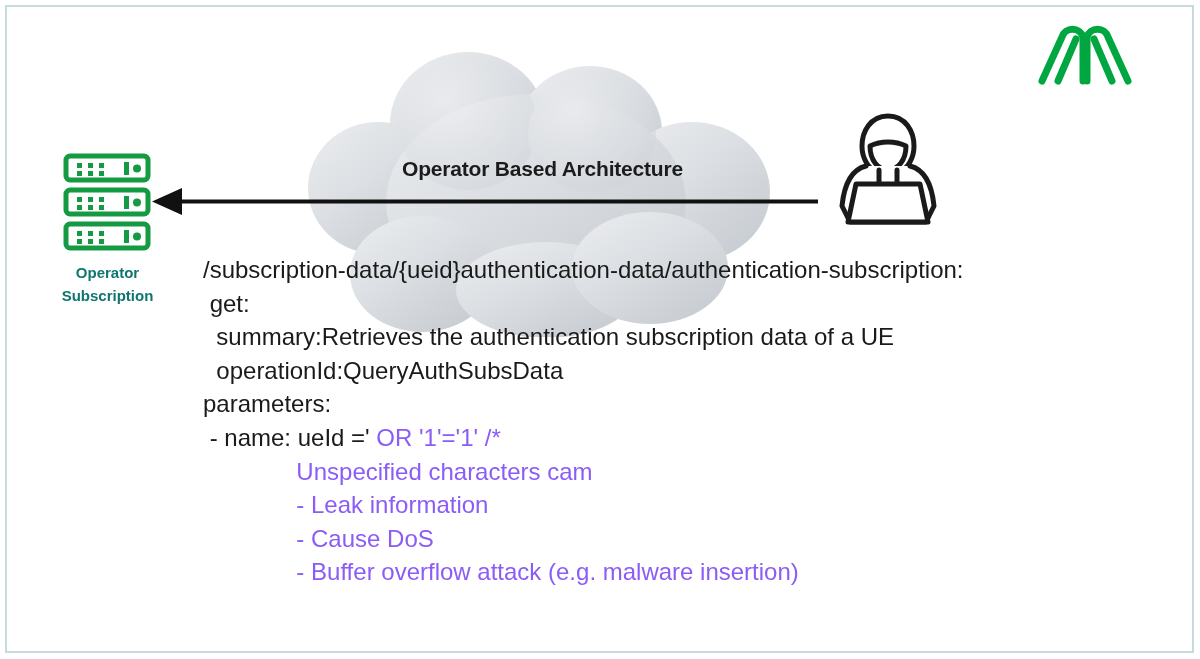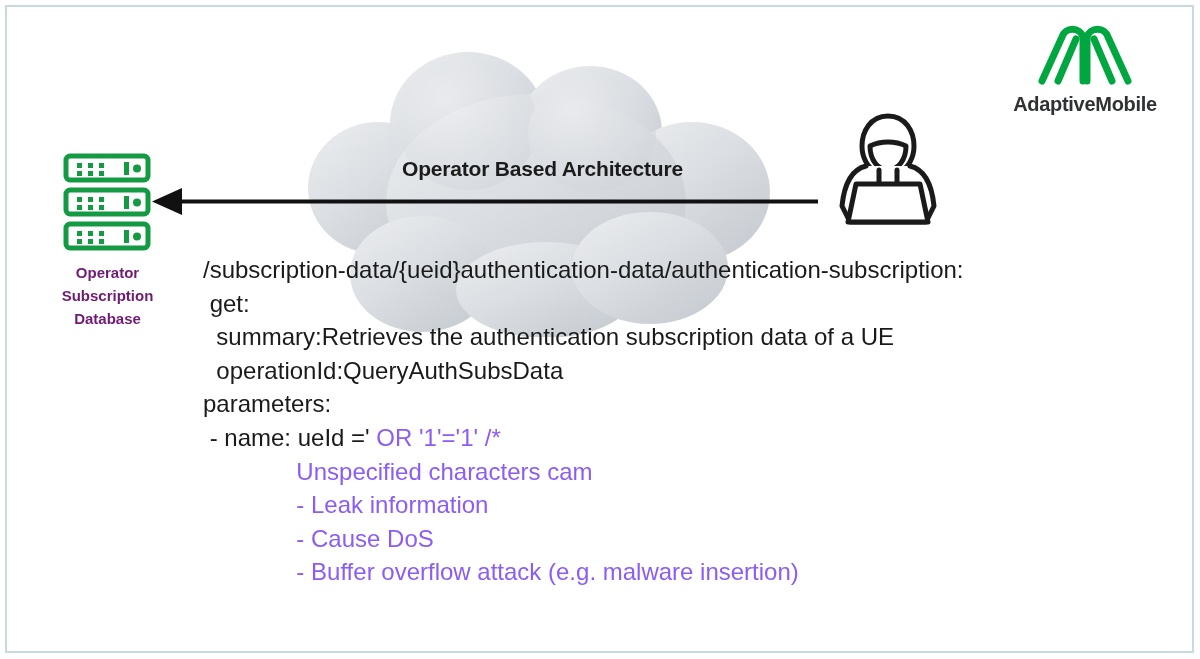--- a/index.html
+++ b/index.html
@@ -77,21 +77,21 @@
   .db-label {
     position: absolute;
     left: 20px;
     top: 262px;
     width: 175px;
     text-align: center;
     font-family: "Liberation Sans", sans-serif;
     font-size: 15px;
     font-weight: bold;
     line-height: 1.52;
-    color: #701a75;
+    color: #0f766e;
   }
 
   
   .hacker {
     position: absolute;
     left: 832px;
     top: 110px;
     width: 112px;
     height: 120px;
   }
@@ -222,21 +222,20 @@
           <rect x="37" y="87" width="5" height="5"></rect>
         <rect x="62" y="78" width="5" height="13"></rect>
           <circle cx="75" cy="84.5" r="4"></circle>
       </g>
     </svg>
   </div>
 
   <div class="db-label">
     <div>Operator</div>
     <div>Subscription</div>
-    <div>Database</div>
   </div>
 
   <div class="hacker">
     <svg viewBox="0 0 112 120" xmlns="http://www.w3.org/2000/svg" aria-hidden="true">
       <g stroke="#1a1a1a" stroke-width="5" fill="#ffffff" stroke-linejoin="round" stroke-linecap="round">
 
         <path d="M56 6 C38 6 30 22 30 36 C30 48 36 58 44 62 L68 62 C76 58 82 48 82 36 C82 22 74 6 56 6 Z"></path>
 
         <path d="M38 36 C38 36 46 32 56 32 C66 32 74 36 74 36 C74 50 66 60 56 60 C46 60 38 50 38 36 Z"></path>
 
@@ -254,18 +253,17 @@
     <div class="logo-mark">
       <svg width="106" height="62" viewBox="0 0 106 62" xmlns="http://www.w3.org/2000/svg" aria-hidden="true">
         <g stroke="#00a63f" stroke-width="7" fill="none" stroke-linecap="round" stroke-linejoin="round">
           <path d="M10 56 L30 12 A11 11 0 0 1 51 12 L51 56"></path>
           <path d="M96 56 L76 12 A11 11 0 0 0 55 12 L55 56"></path>
           <path d="M26 56 L44 14"></path>
           <path d="M80 56 L62 14"></path>
         </g>
       </svg>
     </div>
-    <div class="logo-name">AdaptiveMobile</div>
   </div>
 
   <div class="code" id="code-block"><span class="ln"><span>/subscription-data/{ueid}authentication-data/authentication-subscription:</span></span><span class="ln"><span> get:</span></span><span class="ln"><span>  summary:Retrieves the authentication subscription data of a UE</span></span><span class="ln"><span>  operationId:QueryAuthSubsData</span></span><span class="ln"><span>parameters:</span></span><span class="ln"><span> - name: ueId ='</span><span class="red"> OR '1'='1' /*</span></span><span class="ln"><span>              </span><span class="red">Unspecified characters cam</span></span><span class="ln"><span>              </span><span class="red">- Leak information</span></span><span class="ln"><span>              </span><span class="red">- Cause DoS</span></span><span class="ln"><span>              </span><span class="red">- Buffer overflow attack (e.g. malware insertion)</span></span></div>
 
 </div>
 
 </body></html>

